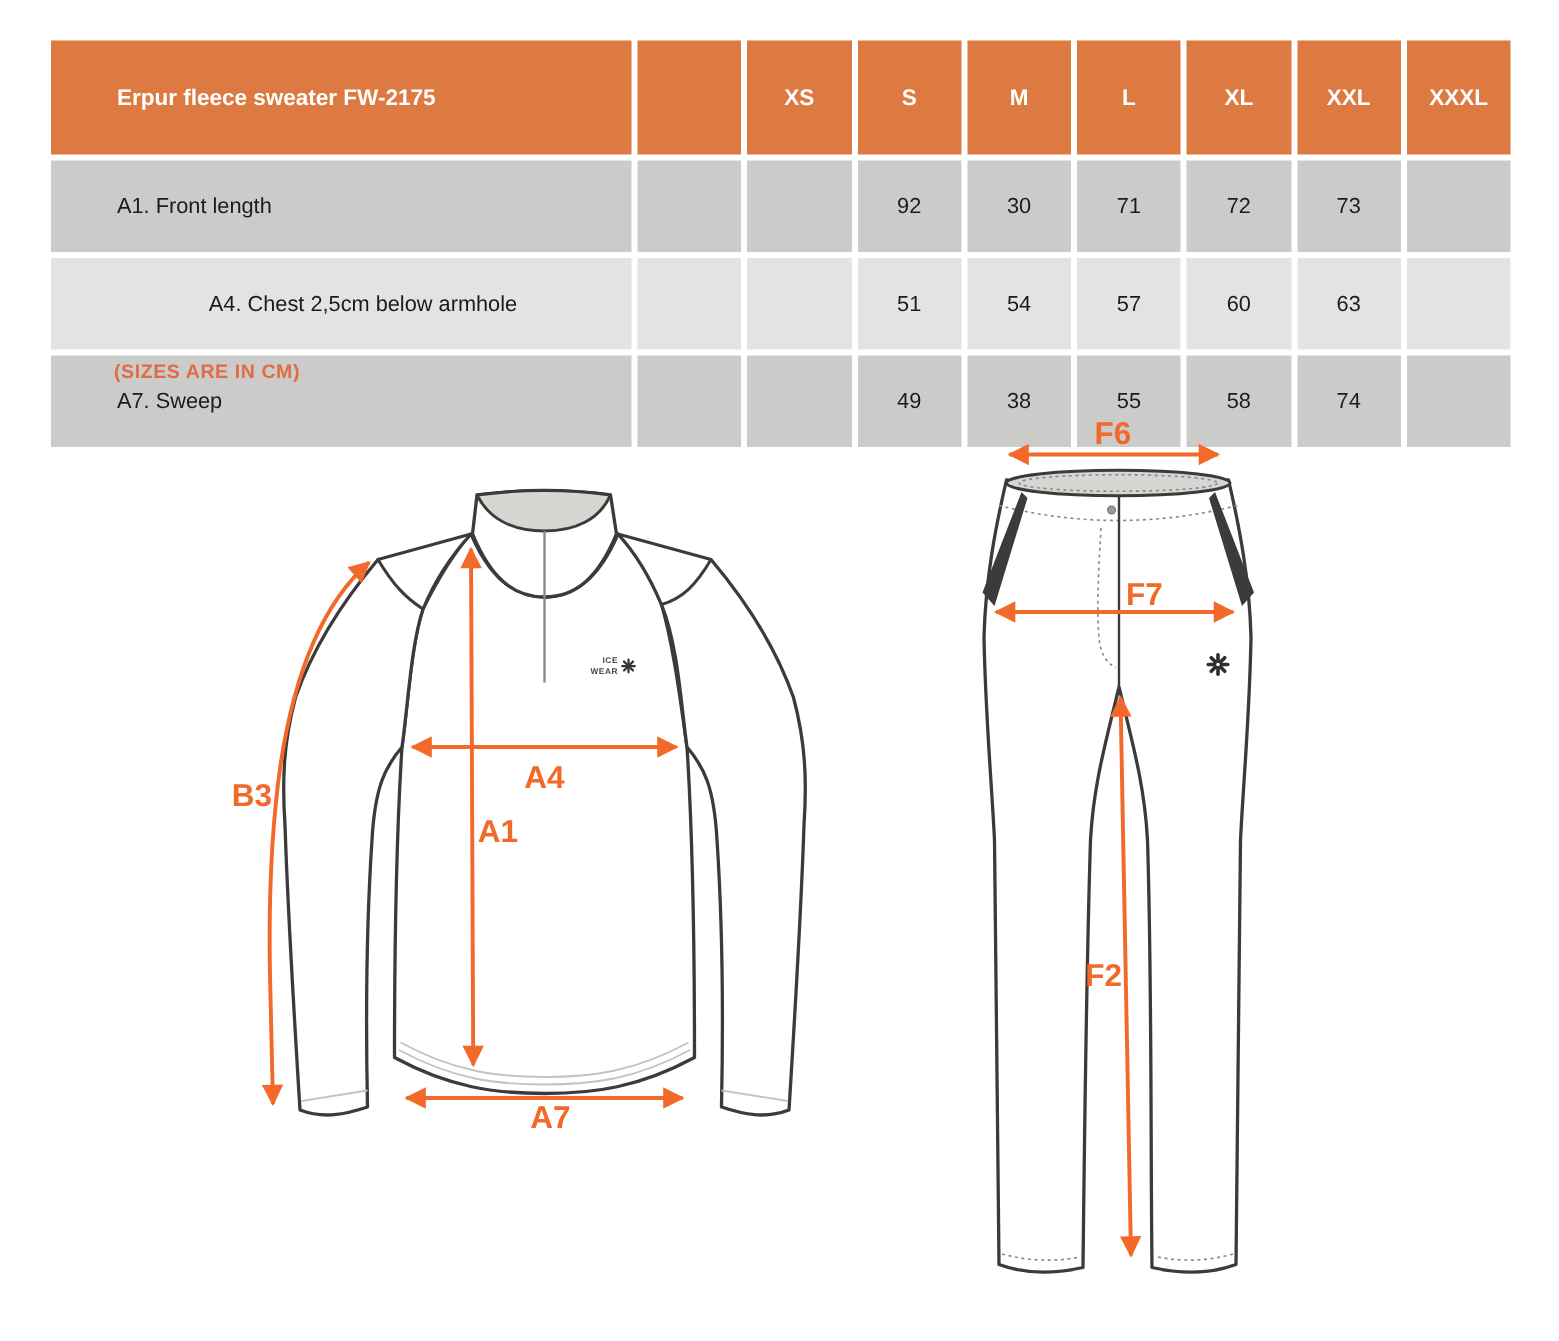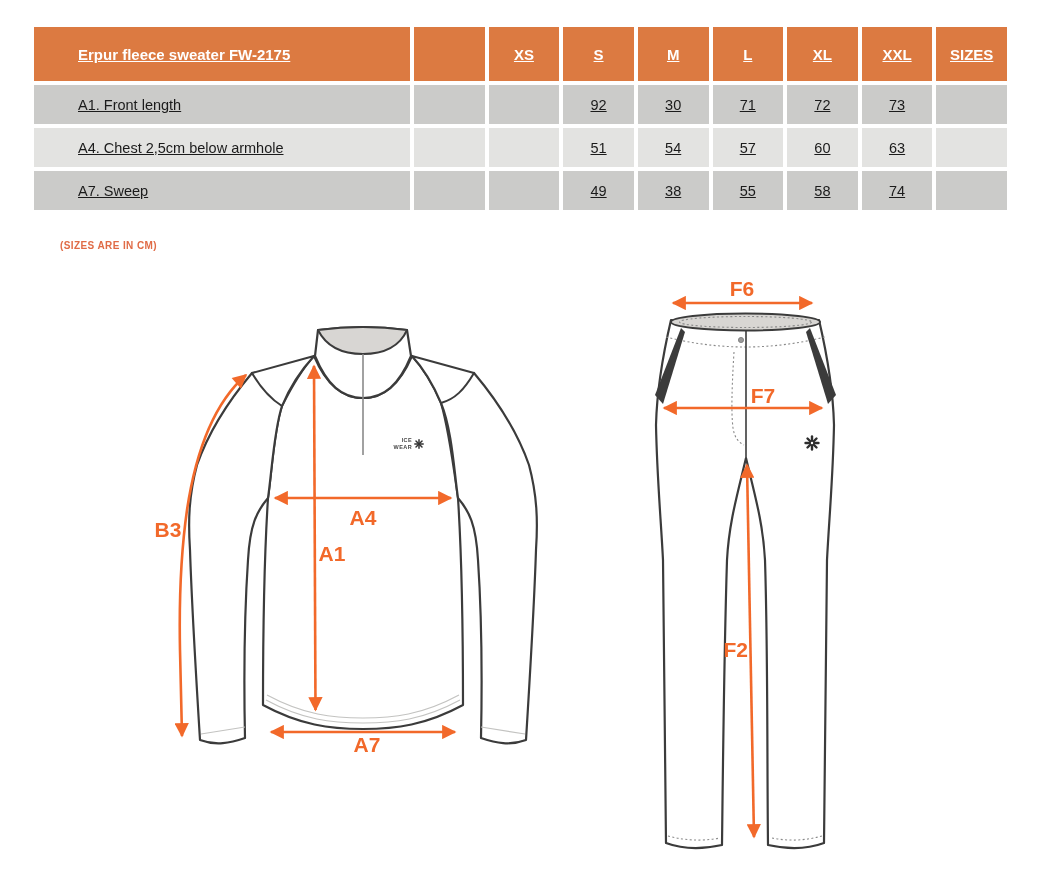--- a/index.html
+++ b/index.html
@@ -2,30 +2,30 @@
 <html><head>
 <meta charset="utf-8">
 <style>
   html,body{margin:0;padding:0;background:#fff;}
   .page{position:relative;width:1039px;height:894px;background:#fff;overflow:hidden;
         font-family:"Liberation Sans","DejaVu Sans",sans-serif;}
 
   
   table.size-table{position:absolute;left:30px;top:23px;width:981px;
         border-collapse:separate;border-spacing:4px;table-layout:fixed;}
-  table.size-table th,table.size-table td{padding:4px;text-align:center;vertical-align:middle;
-        font-size:14.5px;color:#1b1b1b;overflow:hidden;white-space:nowrap;text-decoration:underline;}
+  table.size-table th,table.size-table td{padding:15px;text-align:center;vertical-align:middle;
+        font-size:14.5px;color:#1b1b1b;overflow:hidden;white-space:nowrap;}
   table.size-table th{background:#DC7A41;color:#fff;font-weight:bold;height:46px;font-size:15px;}
   table.size-table th.t, table.size-table td.t{text-align:left;padding-left:44px;}
   table.size-table th.t{width:328px;}
   table.size-table tr.dark td{background:#CBCBC9;}
-  table.size-table tr.light td{background:#E3E3E1;}
+  table.size-table tr.light td{background:#E3E3E1;text-align:center;}
   table.size-table tbody td{height:31px;}
 
-  .units-note{position:absolute;left:60px;top:240px;font-size:10px;font-weight:bold;
+  .units-note{position:absolute;left:76px;top:240px;font-size:13px;font-weight:bold;
         color:#E06B46;letter-spacing:.4px;}
 
   
   .diagram-svg{position:absolute;}
   #sweaterSvg{left:140px;top:280px;}
   #pantsSvg{left:615px;top:275px;}
 
   .garment{fill:#fff;stroke:#3b3b3b;stroke-width:2.2;stroke-linejoin:round;stroke-linecap:round;}
   .seam{fill:none;stroke:#3b3b3b;stroke-width:1.8;stroke-linejoin:round;stroke-linecap:round;}
   .grayfill{fill:#D8D6D3;stroke:#3b3b3b;stroke-width:2;stroke-linejoin:round;}
@@ -48,21 +48,21 @@
     <thead>
         <tr id="size-head-row">
           <th class="t">Erpur fleece sweater FW-2175</th>
           <th></th>
           <th>XS</th>
           <th>S</th>
           <th>M</th>
           <th>L</th>
           <th>XL</th>
           <th>XXL</th>
-          <th>SIZES</th>
+          <th>XXXL</th>
         </tr>
       </thead>
     <tbody id="size-body">
         <tr class="dark">
           <td class="t">A1. Front length</td>
           <td></td>
           <td></td>
           <td>92</td>
           <td>30</td>
           <td>71</td>

